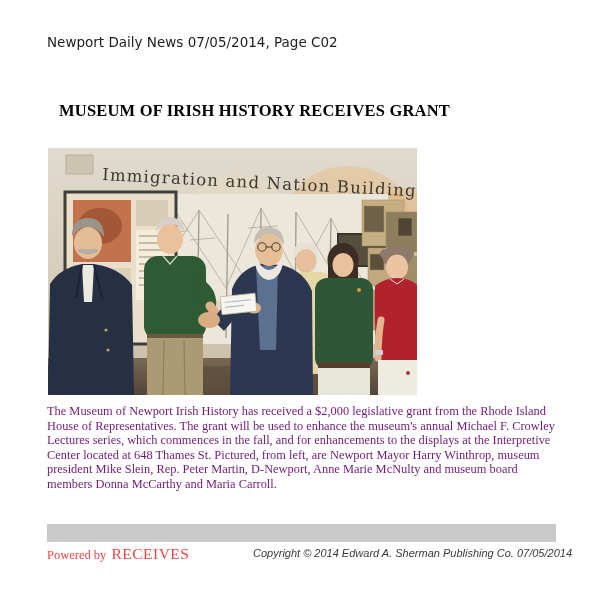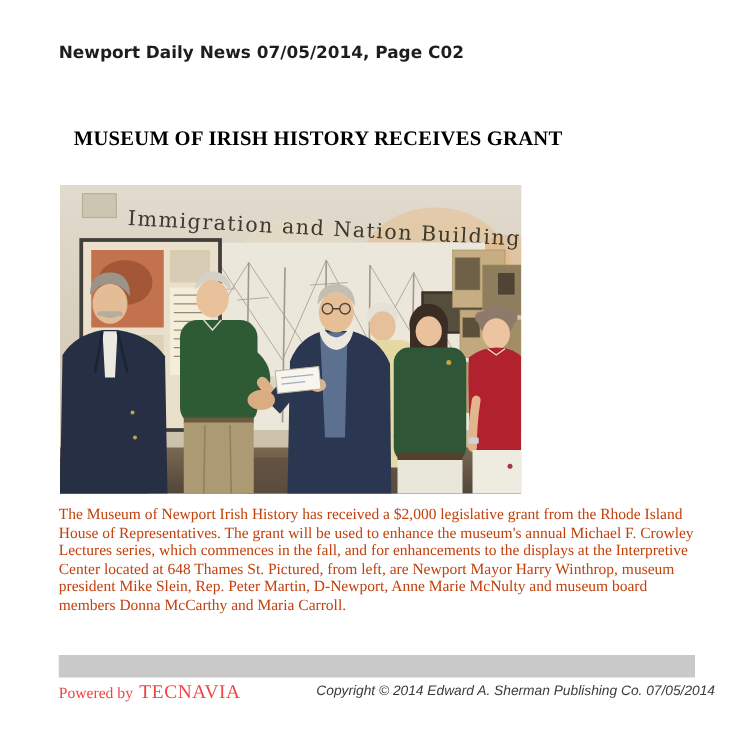--- a/index.html
+++ b/index.html
@@ -2,37 +2,37 @@
 <html><head>
 <meta charset="utf-8">
 <style>
   html,body{margin:0;padding:0;}
   body{
     width:600px;height:600px;position:relative;background:#ffffff;
     font-family:"Liberation Sans",sans-serif;overflow:hidden;
   }
   .masthead{
     position:absolute;left:47px;top:34px;
-    font-family:"DejaVu Sans",sans-serif;font-weight:bold;
+    font-family:"DejaVu Sans",sans-serif;font-weight:normal;
     font-size:13.5px;color:#1d1d1d;letter-spacing:0;
   }
   .headline{
     position:absolute;left:47px;top:89px;
     font-family:"Liberation Serif",serif;font-weight:bold;
     font-size:16.5px;color:#000000;letter-spacing:.2px;
   }
   .photo{
     position:absolute;left:48px;top:148px;width:369px;height:247px;
     overflow:hidden;background:#d8d2c3;
   }
   .photo svg{display:block;}
   .caption{
     position:absolute;left:47px;top:404px;width:514px;
     font-family:"Liberation Serif",serif;font-size:12.4px;
-    line-height:14.6px;color:#c2410c;text-align:left;
+    line-height:14.6px;color:#701a75;text-align:left;
   }
   .footer-bar{
     position:absolute;left:47px;top:524px;width:509px;height:18px;
     background:#c9c9c9;
   }
   .powered{
     position:absolute;left:47px;top:545px;
     font-family:"Liberation Serif",serif;color:#ef4444;
     text-decoration:none;display:flex;align-items:baseline;gap:5px;
   }
@@ -231,16 +231,16 @@
     </g>
   </svg>
 </div>
 
 <p class="caption" style="margin:0;">The Museum of Newport Irish History has received a $2,000 legislative grant from the Rhode Island House of Representatives. The grant will be used to enhance the museum's annual Michael F. Crowley Lectures series, which commences in the fall, and for enhancements to the displays at the Interpretive Center located at 648 Thames St.  Pictured, from left, are Newport Mayor Harry Winthrop, museum president Mike Slein, Rep. Peter Martin, D-Newport, Anne Marie McNulty and museum board members Donna McCarthy and Maria Carroll.</p>
 
 <div class="footer-bar"></div>
 
 <a class="powered" href="#">
   <span class="pb">Powered by</span>
-  <span class="prov">TECNAVIA</span>
+  <span class="prov">RECEIVES</span>
 </a>
 
 <div class="copyright">Copyright © 2014 Edward A. Sherman Publishing Co. 07/05/2014</div>
 
 </body></html>

